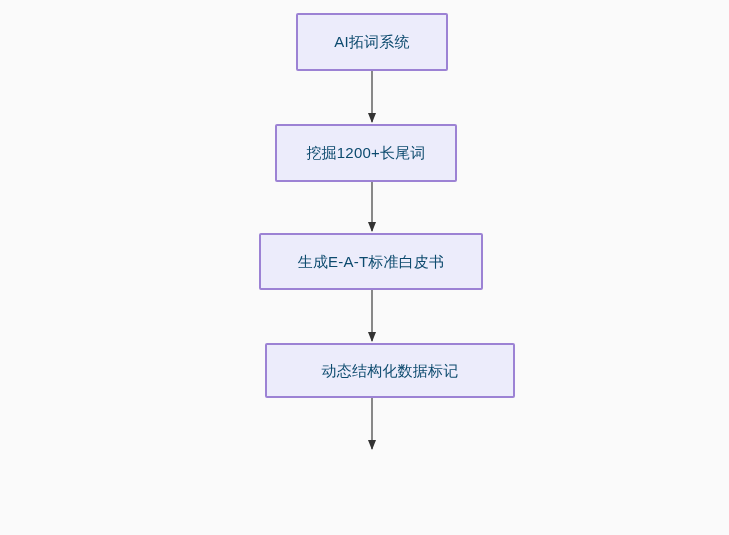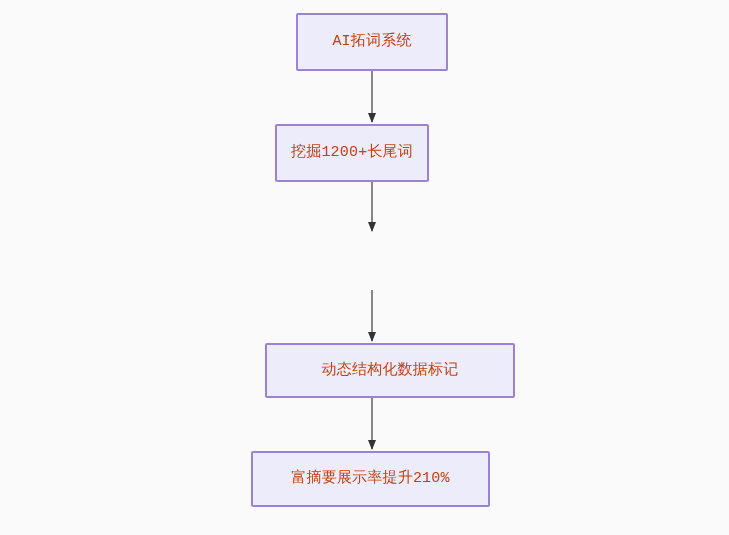--- a/index.html
+++ b/index.html
@@ -22,42 +22,42 @@
   }
   .node {
     position: absolute;
     box-sizing: border-box;
     background: #ececfb;
     border: 2px solid #9c82d4;
     border-radius: 2px;
     display: flex;
     align-items: center;
     justify-content: center;
-    color: #c2410c;
+    color: #0c4a6e;
     font-size: 15px;
     line-height: 1.2;
     letter-spacing: 0.2px;
     white-space: nowrap;
-    font-family: Liberation Mono, monospace;
+    font-family: Liberation Sans, sans-serif;
   }
   .node-label {
     display: block;
     text-align: center;
   }
   .edge-layer {
     position: absolute;
     left: 0;
     top: 0;
     width: 729px;
     height: 535px;
     pointer-events: none;
   }
   
   #node-1 { left: 296px; top: 13px;  width: 152px; height: 58px; }
-  #node-2 { left: 275px; top: 124px; width: 154px; height: 58px; }
+  #node-2 { left: 275px; top: 124px; width: 182px; height: 58px; }
   #node-3 { left: 259px; top: 233px; width: 224px; height: 57px; }
   #node-4 { left: 265px; top: 343px; width: 250px; height: 55px; }
   #node-5 { left: 251px; top: 451px; width: 239px; height: 56px; }
 </style>
 </head>
 <body>
 
 <div id="diagram-canvas">
 
   <svg class="edge-layer" viewBox="0 0 729 535" width="729" height="535" aria-hidden="true">
@@ -73,22 +73,22 @@
   </svg>
 
   <div class="node" id="node-1">
     <span class="node-label">AI拓词系统</span>
   </div>
 
   <div class="node" id="node-2">
     <span class="node-label">挖掘1200+长尾词</span>
   </div>
 
+  <div class="node" id="node-3">
+    <span class="node-label">生成E-A-T标准白皮书</span>
+  </div>
 
   <div class="node" id="node-4">
     <span class="node-label">动态结构化数据标记</span>
   </div>
 
-  <div class="node" id="node-5">
-    <span class="node-label">富摘要展示率提升210%</span>
-  </div>
 
 </div>
 
 </body></html>

